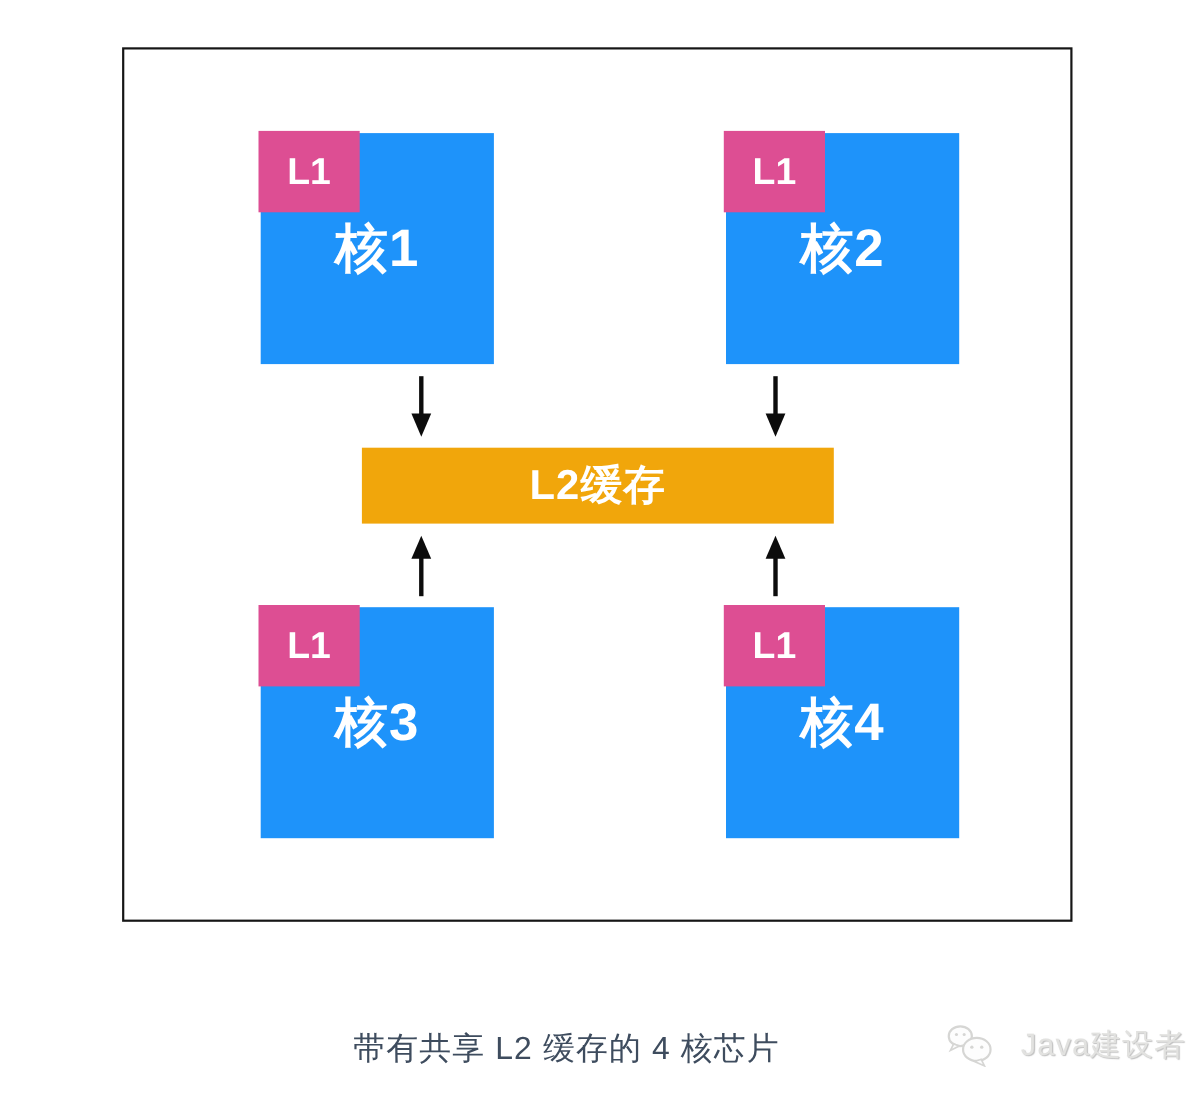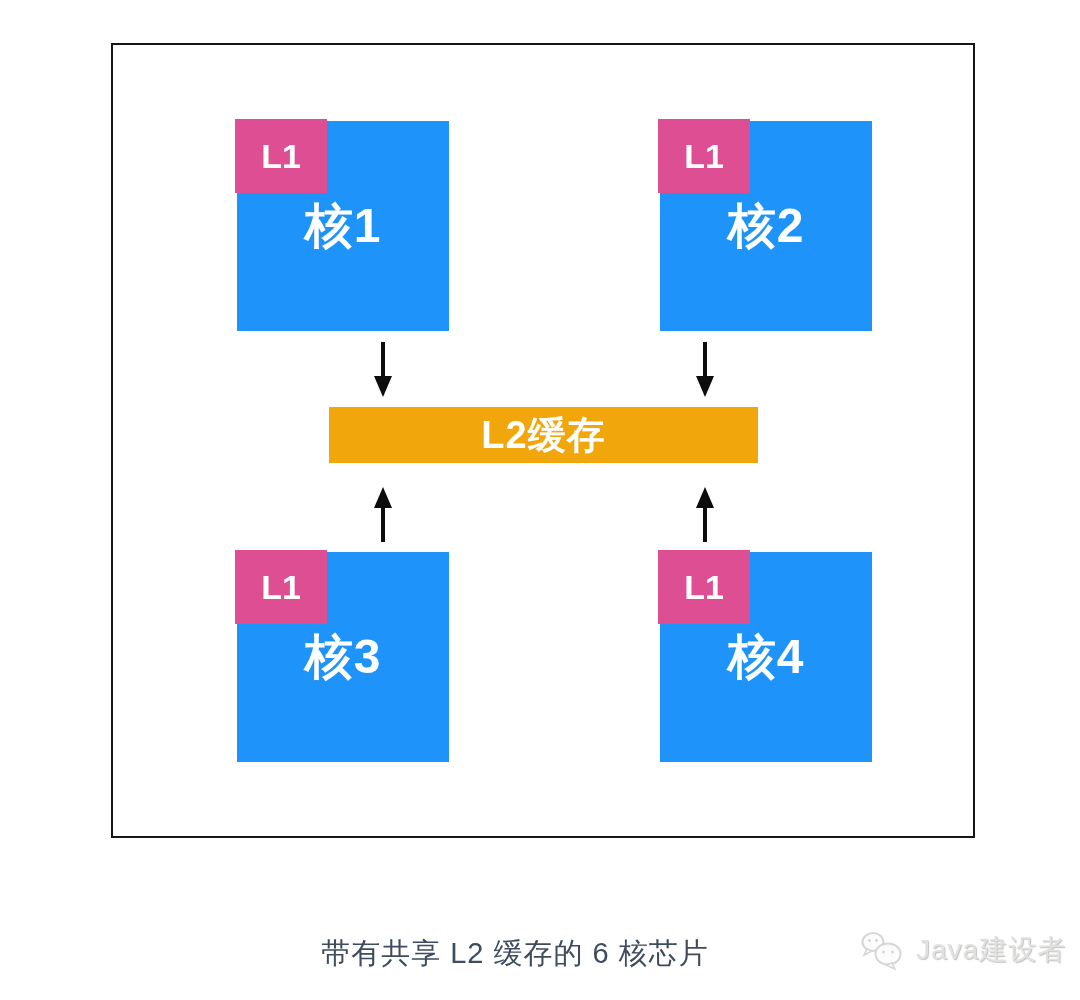--- a/index.html
+++ b/index.html
@@ -60,21 +60,21 @@
     display: flex;
     align-items: center;
     justify-content: center;
   }
   
   .l2-bar {
     position: absolute;
     left: 329px;
     top: 407px;
     width: 429px;
-    height: 56px;
+    height: 69px;
     background: var(--l2-fill, #f1a60b);
     color: var(--label-text, #ffffff);
     font-size: 38px;
     font-weight: bold;
     display: flex;
     align-items: center;
     justify-content: center;
     letter-spacing: 1px;
   }
   
@@ -99,21 +99,21 @@
     color: var(--caption-text, #3e4c5e);
     letter-spacing: 1px;
   }
   
   .watermark {
     position: absolute;
     left: 860px;
     top: 930px;
     display: flex;
     align-items: center;
-    gap: 12px;
+    gap: 24px;
   }
   .watermark-icon svg {
     display: block;
   }
   .watermark-text {
     font-size: 28px;
     color: var(--watermark, #e2e2e0);
     text-shadow: 1px 1px 1px rgba(140,140,140,0.55), -1px -1px 0 #ffffff;
     white-space: nowrap;
     letter-spacing: 1px;
@@ -162,21 +162,21 @@
     <g>
       <line x1="383" y1="542" x2="383" y2="506"></line>
       <polygon points="383,487 374,508 392,508"></polygon>
     </g>
     <g>
       <line x1="705" y1="542" x2="705" y2="506"></line>
       <polygon points="705,487 696,508 714,508"></polygon>
     </g>
   </svg>
 
-  <div class="caption">带有共享 L2 缓存的 6 核芯片</div>
+  <div class="caption">带有共享 L2 缓存的 4 核芯片</div>
 
   <div class="watermark">
     <span class="watermark-icon">
       <svg width="44" height="40" viewBox="0 0 44 40">
 
         <g stroke="#d6d6d4" stroke-width="2" fill="#fdfdfd">
           <ellipse cx="13" cy="12" rx="10.5" ry="9"></ellipse>
           <path d="M7 19 L4 25 L12 21 Z" stroke-width="1.5"></path>
         </g>
         <circle cx="9.5" cy="10.5" r="1.4" fill="#d6d6d4"></circle>

